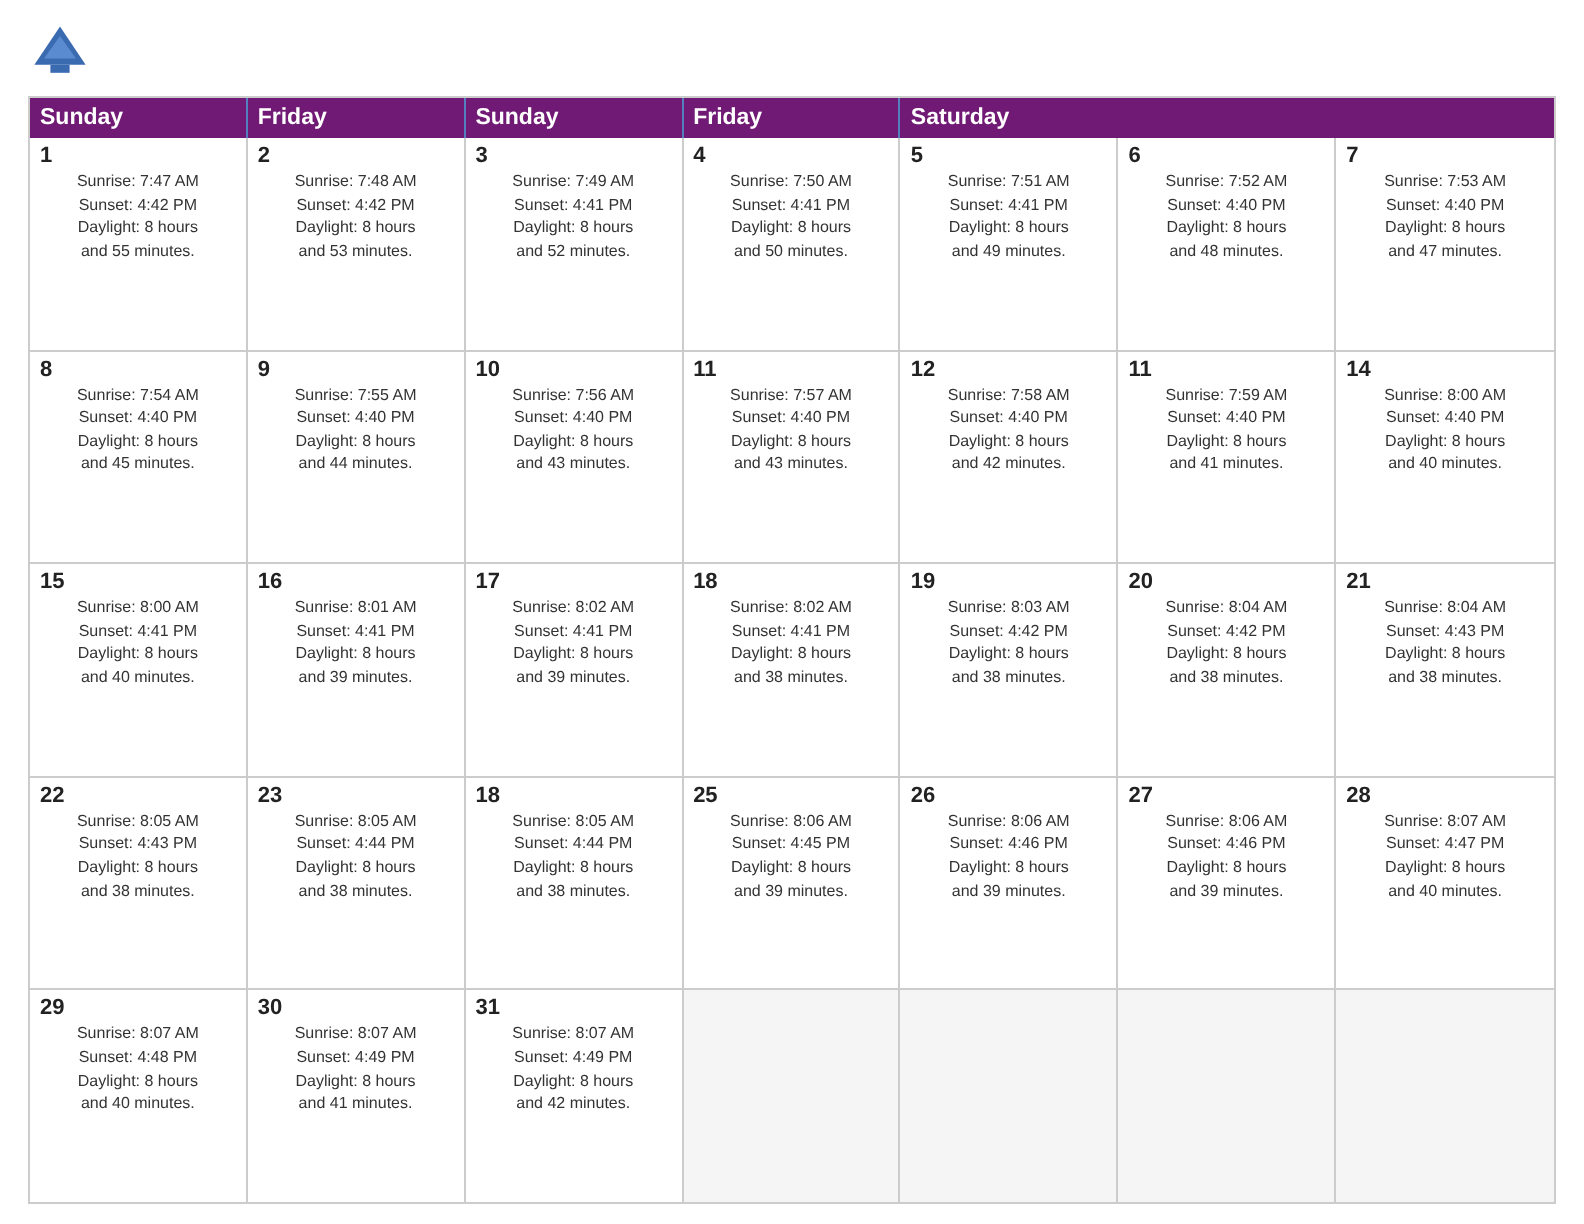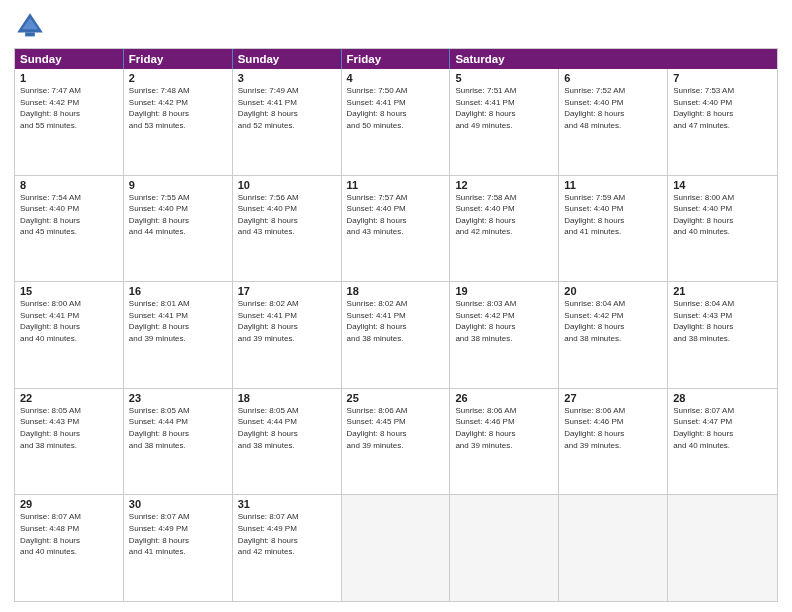--- a/index.html
+++ b/index.html
@@ -98,20 +98,21 @@
       font-size: 11px;
       font-weight: bold;
       color: #222;
       display: block;
       margin-bottom: 1px;
     }
     .cell-info {
       font-size: 8px;
       color: #333;
       line-height: 1.45;
+      text-align: center;
     }
   </style>
 </head>
 <body>
 
 <div class="page">
   <div class="header">
     <div class="logo">
       <svg class="logo-icon" viewBox="0 0 40 40">
         <polygon points="20,4 36,28 4,28" fill="#3a6ab0"></polygon>

